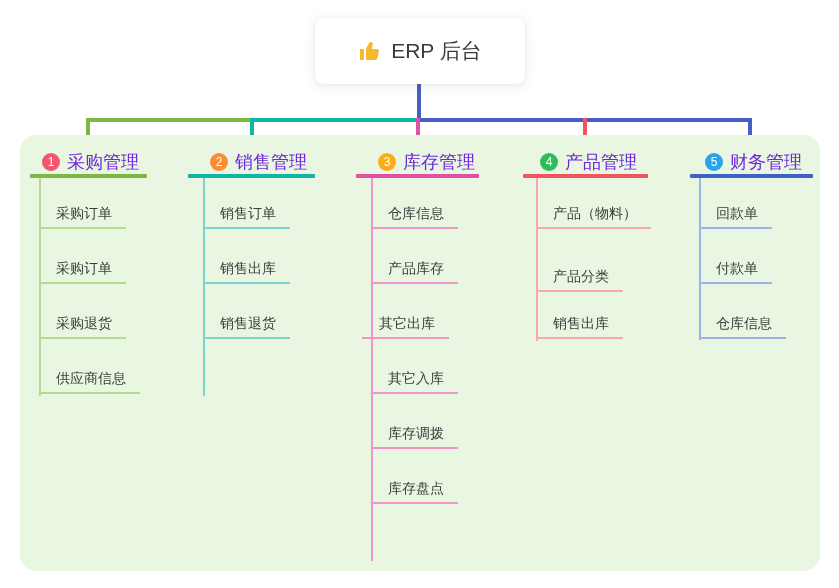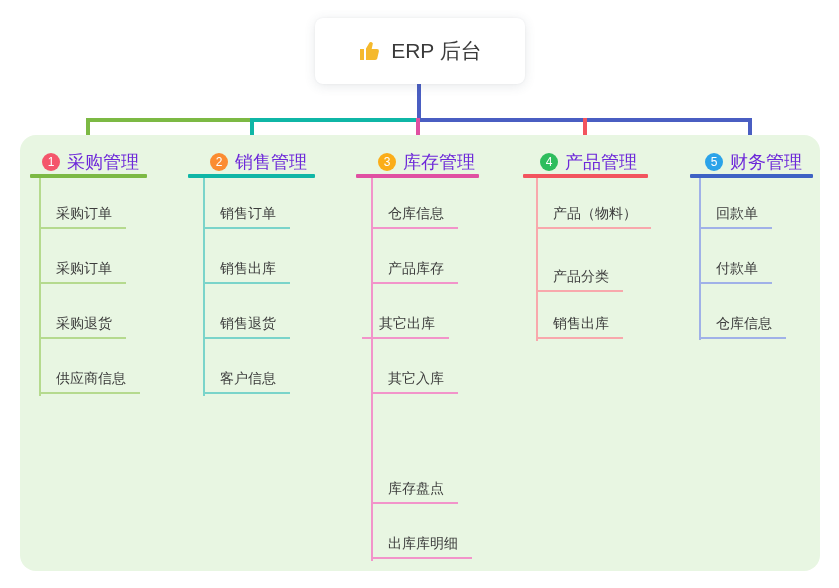--- a/index.html
+++ b/index.html
@@ -107,34 +107,33 @@
 
   <div class="branch-header b2" style="left:210px;">
     <span class="badge">2</span>
     <span class="branch-title">销售管理</span>
   </div>
   <div class="h-underline c-teal" style="left:188px; width:127px;"></div>
   <div class="spine s-teal" style="left:203px; height:218px;"></div>
   <div class="item i-teal" style="left:203px; top:205px;">销售订单</div>
   <div class="item i-teal" style="left:203px; top:260px;">销售出库</div>
   <div class="item i-teal" style="left:203px; top:315px;">销售退货</div>
-  <div class="item i-teal" style="left:203px; top:370px;">客户信息</div>
 
   <div class="branch-header b3" style="left:378px;">
     <span class="badge">3</span>
     <span class="branch-title">库存管理</span>
   </div>
   <div class="h-underline c-pink" style="left:356px; width:123px;"></div>
   <div class="spine s-pink" style="left:371px; height:383px;"></div>
   <div class="item i-pink" style="left:371px; top:205px;">仓库信息</div>
   <div class="item i-pink" style="left:371px; top:260px;">产品库存</div>
   <div class="item i-pink" style="left:362px; top:315px;text-align:center;">其它出库</div>
   <div class="item i-pink" style="left:371px; top:370px;">其它入库</div>
+  <div class="item i-pink" style="left:371px; top:425px;">库存调拨</div>
   <div class="item i-pink" style="left:371px; top:480px;">库存盘点</div>
-  <div class="item i-pink" style="left:371px; top:535px;">出库库明细</div>
 
   <div class="branch-header b4" style="left:540px;">
     <span class="badge">4</span>
     <span class="branch-title">产品管理</span>
   </div>
   <div class="h-underline c-red" style="left:523px; width:125px;"></div>
   <div class="spine s-red" style="left:536px; height:163px;"></div>
   <div class="item i-red" style="left:536px; top:205px;">产品（物料）</div>
   <div class="item i-red" style="left:536px; top:260px;margin-top:8px;">产品分类</div>
   <div class="item i-red" style="left:536px; top:315px;">销售出库</div>

